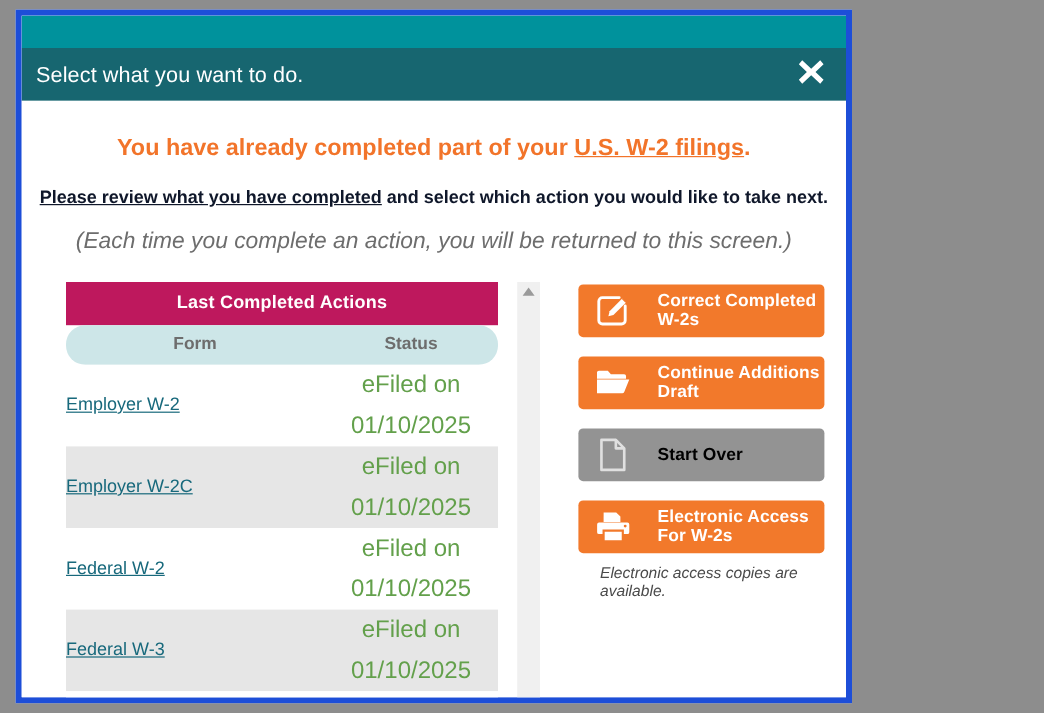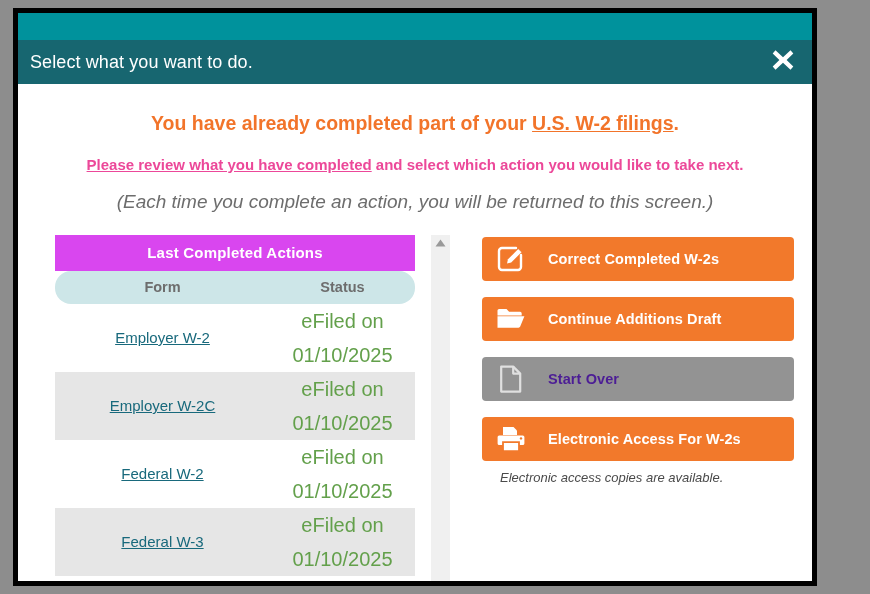--- a/index.html
+++ b/index.html
@@ -13,23 +13,23 @@
   
   #app {
     position: absolute;
     left: 0; top: 0;
     width: 870px; height: 594px;
     background: #8d8d8d;
   }
   #modal {
     position: absolute;
     left: 13px; top: 8px;
-    width: 804px; height: 578px;
+    width: 697px; height: 578px;
     background: #ffffff;
-    border: 5px solid #000000;
+    border: 5px solid #1d4ed8;
     border-top-width: 5px;
     overflow: hidden;
   }
 
   
   #titlebar-top {
     height: 27px;
     background: #00929c;
   }
   #titlebar {
@@ -64,21 +64,21 @@
   .headline {
     text-align: center;
     color: #f2742a;
     font-size: 19.5px;
     font-weight: bold;
     margin-top: 10px;
   }
   .headline .u { text-decoration: underline; }
   .subline {
     text-align: center;
-    color: #ec4899;
+    color: #0f172a;
     font-size: 15px;
     font-weight: bold;
     margin-top: 21px;
   }
   .subline .u { text-decoration: underline; }
   .note {
     text-align: center;
     color: #6d6d6d;
     font-size: 19px;
     font-style: italic;
@@ -99,21 +99,21 @@
     position: relative;
   }
 
   
   #table-wrap {
     width: 360px;
     overflow: hidden;
     position: relative;
   }
   .table-title {
-    background: #d946ef;
+    background: #be185d;
     color: #ffffff;
     font-size: 15px;
     font-weight: bold;
     text-align: center;
     padding: 9px 0 10px;
     letter-spacing: .2px;
   }
   .table-head {
     background: #cde6e8;
     display: flex;
@@ -131,21 +131,21 @@
 
   .row {
     display: flex;
     align-items: center;
     min-height: 68px;
     background: #ffffff;
   }
   .row.alt { background: #e6e6e6; }
   .row .cell-form {
     width: 215px;
-    text-align: center;
+    text-align: left;
   }
   .row .cell-form a {
     color: #18697c;
     font-size: 15px;
     text-decoration: underline;
     cursor: pointer;
   }
   .row .cell-status {
     width: 145px;
     text-align: center;
@@ -196,21 +196,21 @@
     justify-content: center;
     flex: 0 0 40px;
   }
   .action-btn .lbl {
     color: #ffffff;
     font-size: 14.5px;
     font-weight: bold;
     margin-left: 17px;
     letter-spacing: .1px;
   }
-  .action-btn.disabled .lbl { color: #4c1d95; }
+  .action-btn.disabled .lbl { color: #000000; }
   .hint {
     color: #4a4a4a;
     font-size: 13px;
     font-style: italic;
     margin-top: -7px;
     margin-left: 18px;
   }
 </style>
 </head>
 <body>

